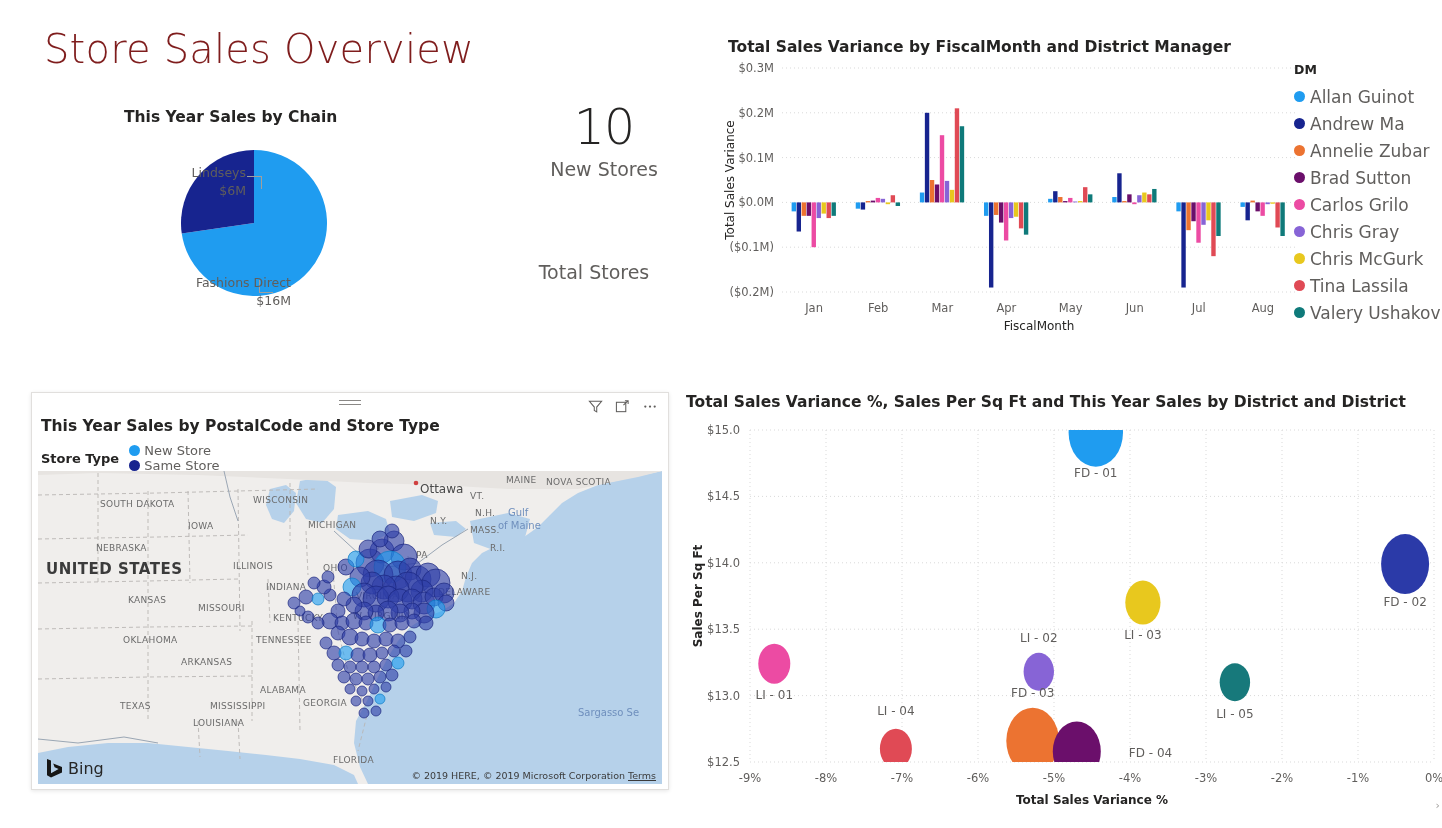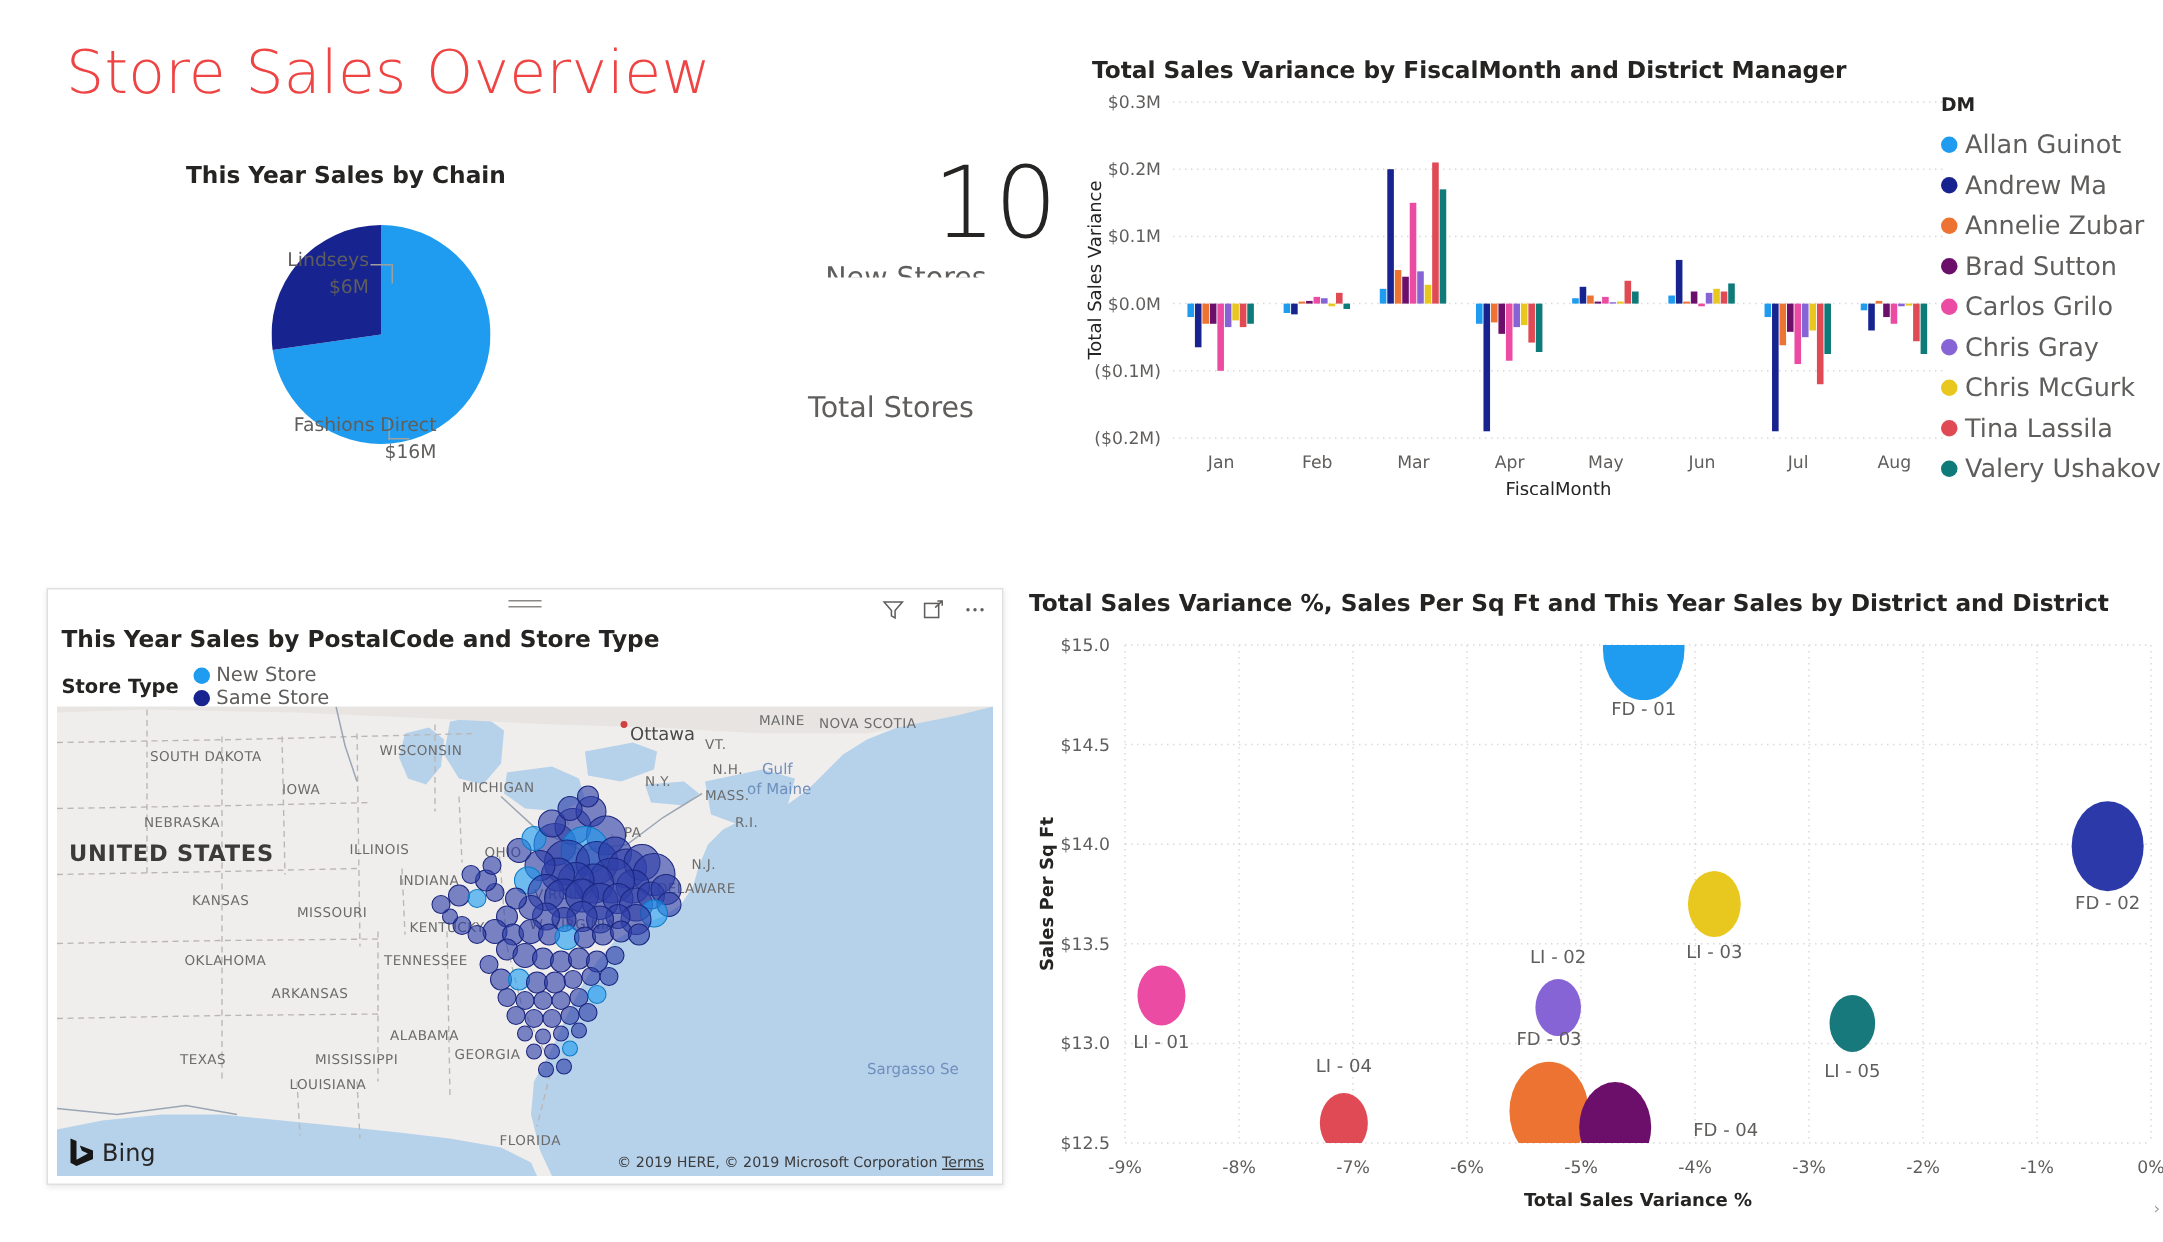--- a/index.html
+++ b/index.html
@@ -8,21 +8,21 @@
     background: #ffffff;
     font-family: "DejaVu Sans", sans-serif;
     overflow: hidden;
   }
   #root { position: relative; width: 1442px; height: 828px; }
 
   
   .page-title {
     position: absolute; left: 44px; top: 26px;
     font-family: "DejaVu Sans", sans-serif;
-    font-size: 40px; font-weight: 300; color: #ef4444;
+    font-size: 40px; font-weight: 300; color: #7f1d1d;
     letter-spacing: 0.2px; white-space: nowrap;
   }
 
   
   .viz-title {
     font-size: 15.5px; font-weight: 600; color: #252423;
     white-space: nowrap; font-family: "DejaVu Sans", sans-serif;
   }
 
   
@@ -38,24 +38,23 @@
   #pie-label-fd { left: -60px; top: 124px; width: 170px; }
   .leader { position: absolute; border-left: 1px solid #a19f9d; }
   #leader-1 { left: 66px; top: 26px; width: 14px; height: 0; border-left: none; border-top: 1px solid #a19f9d; }
   #leader-1b { left: 80px; top: 26px; height: 13px; }
   #leader-2 { left: 78px; top: 142px; width: 14px; border-top: 1px solid #a19f9d; }
   #leader-2b { left: 78px; top: 130px; height: 13px; }
 
   
   .kpi { position: absolute; width: 200px; text-align: center; }
   .kpi-value {
-    font-size: 66px; font-weight: 300; color: #252423;
+    font-size: 49px; font-weight: 300; color: #252423;
     line-height: 0.95; letter-spacing: -1px;
     font-family: "DejaVu Sans", sans-serif;
-    text-align: right;
   }
   .kpi-label {
     font-size: 19px; color: #605E5C; margin-top: 6px;
     font-family: "DejaVu Sans", sans-serif;
   }
   #kpi-new   { left: 504px; top: 105px; height: 80px; overflow: hidden; }
   #kpi-total { left: 494px; top: 255px; height: 80px; overflow: hidden; }
 
   
   #col-card { position: absolute; left: 720px; top: 32px; width: 722px; height: 300px; }

